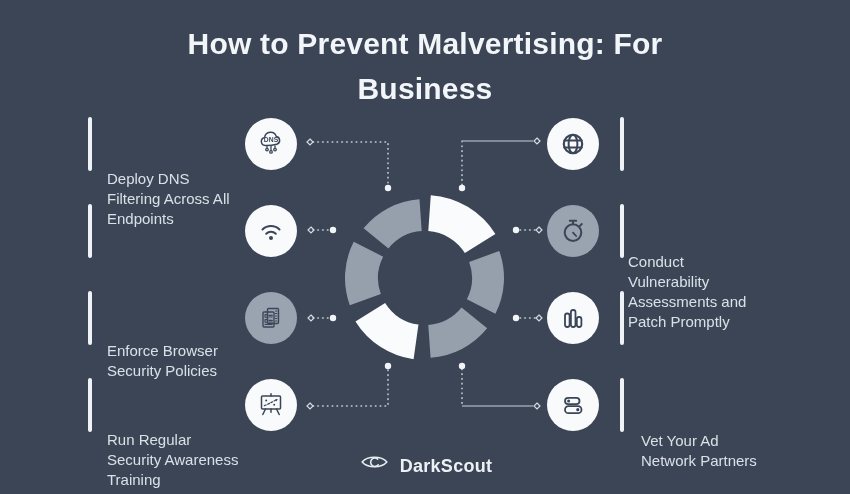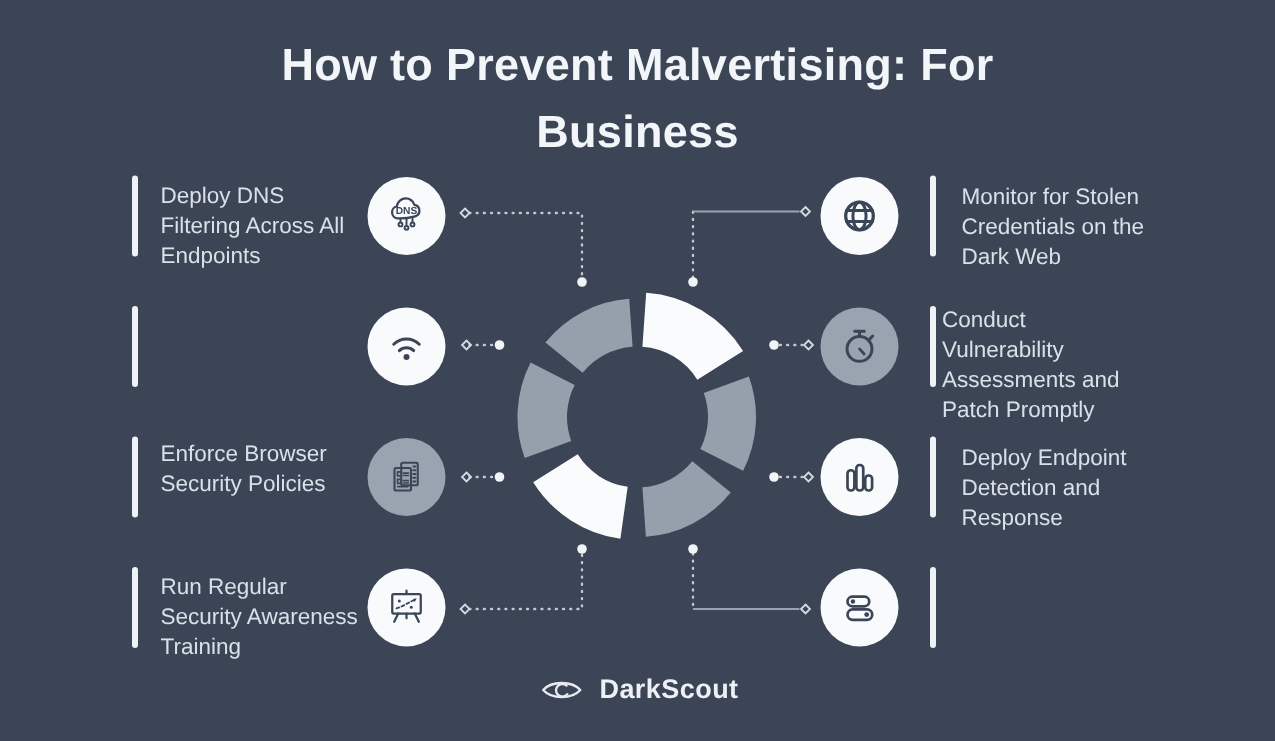--- a/index.html
+++ b/index.html
@@ -9,21 +9,21 @@
     font-family:"Liberation Sans","DejaVu Sans",sans-serif;
     padding-left:12px;
   }
   .title{
     position:absolute;top:21px;left:0;width:850px;margin:0;
     text-align:center;font-size:30px;font-weight:700;line-height:45px;
     color:var(--title,#F3F6F9);white-space:pre-line;letter-spacing:.2px;
   }
   .item-text{
     position:absolute;font-size:15px;line-height:20px;
-    color:var(--body,#DAE0E7);white-space:pre-line;width:185px;
+    color:var(--body,#DAE0E7);white-space:pre-line;width:185px;margin-top:48px;
   }
   .accent-bar{
     position:absolute;width:4px;height:54px;border-radius:3px;
     background:var(--bar,#EFF2F6);
   }
   .icon-circle{
     position:absolute;width:52px;height:52px;border-radius:50%;
     display:flex;align-items:center;justify-content:center;
   }
   .c-white{background:var(--cw,#F8FAFC);}
@@ -31,21 +31,21 @@
   .icon-circle svg{display:block;}
   .ic{stroke:var(--ink,#3A4657);fill:none;stroke-linecap:round;stroke-linejoin:round;}
   .connectors,.donut{position:absolute;}
   .connectors{left:0;top:0;}
   .dotted{stroke:var(--conn,#C2C9D2);stroke-width:1.6;stroke-dasharray:.6 4.2;stroke-linecap:round;fill:none;}
   .csolid{stroke:#9AA3AF;stroke-width:1.4;fill:none;}
   .cdot{fill:#F2F5F8;}
   .cdiamond{fill:none;stroke:#D6DBE2;stroke-width:1.2;}
   .brand{
     position:absolute;top:449px;left:0;width:850px;height:28px;
-    display:flex;align-items:flex-start;justify-content:center;gap:9px;
+    display:flex;align-items:flex-end;justify-content:center;gap:9px;
   }
   .brand-text{
     font-size:18px;font-weight:700;color:var(--brand,#EDF1F5);letter-spacing:.3px;
   }
 </style>
 </head>
 <body>
 
 <div class="canvas">
 
@@ -161,23 +161,20 @@
   </div>
 
   <div class="icon-circle c-white" style="left:547px;top:118px">
     <svg width="34" height="34" viewBox="0 0 34 34">
       <circle class="ic" stroke-width="2.2" cx="17" cy="17" r="9.2"></circle>
       <ellipse class="ic" stroke-width="2" cx="17" cy="17" rx="4.4" ry="9.2"></ellipse>
       <path class="ic" stroke-width="2" d="M8.4 13.4 h17.2 M8.4 20.6 h17.2"></path>
     </svg>
   </div>
   <div class="accent-bar" style="left:620px;top:117px"></div>
-  <div class="item-text" style="left:641px;top:122px">Monitor for Stolen
-Credentials on the
-Dark Web</div>
 
   <div class="icon-circle c-gray" style="left:547px;top:205px">
     <svg width="34" height="34" viewBox="0 0 34 34">
       <circle class="ic" stroke-width="2" cx="17" cy="18.6" r="8.3"></circle>
       <path class="ic" stroke-width="2" d="M17 10.3 V7.4 M13.8 6.8 h6.4"></path>
       <path class="ic" stroke-width="2" d="M23.9 11.9 l1.9 -1.9"></path>
       <path class="ic" stroke-width="1.8" d="M17 18.6 l3.1 3.4"></path>
     </svg>
   </div>
   <div class="accent-bar" style="left:620px;top:204px"></div>
@@ -187,33 +184,32 @@
 Patch Promptly</div>
 
   <div class="icon-circle c-white" style="left:547px;top:292px">
     <svg width="34" height="34" viewBox="0 0 34 34">
       <rect class="ic" stroke-width="1.8" x="9" y="12.5" width="4.6" height="13.5" rx="2.2"></rect>
       <rect class="ic" stroke-width="1.8" x="14.9" y="9" width="4.6" height="17" rx="2.2"></rect>
       <rect class="ic" stroke-width="1.8" x="20.8" y="16" width="4.6" height="10" rx="2.2"></rect>
     </svg>
   </div>
   <div class="accent-bar" style="left:620px;top:291px"></div>
-  <div class="item-text" style="left:641px;top:296px">Deploy Endpoint
-Detection and
-Response</div>
 
   <div class="icon-circle c-white" style="left:547px;top:379px">
     <svg width="34" height="34" viewBox="0 0 34 34">
       <rect class="ic" stroke-width="1.8" x="9" y="9.8" width="14.5" height="6.4" rx="3.2"></rect>
       <circle cx="12.6" cy="13" r="1.5" fill="#3A4657"></circle>
       <rect class="ic" stroke-width="1.8" x="9" y="18.2" width="16.5" height="7" rx="3.5"></rect>
       <circle cx="21.8" cy="21.7" r="1.6" fill="#3A4657"></circle>
     </svg>
   </div>
   <div class="accent-bar" style="left:620px;top:378px"></div>
+  <div class="item-text" style="left:641px;top:383px">Vet Your Ad
+Network Partners</div>
 
   <div class="brand">
     <span>
       <svg width="33" height="22" viewBox="0 0 36 24">
         <path d="M4.5 12 C 10.5 5.2, 25.5 5.2, 31.5 12 C 25.5 18.8, 10.5 18.8, 4.5 12 Z" fill="none" stroke="#E9EDF2" stroke-width="1.7" stroke-linejoin="round"></path>
         <path d="M21.5 8.8 a4.6 4.6 0 1 0 .6 6.2" fill="none" stroke="#E9EDF2" stroke-width="1.7" stroke-linecap="round"></path>
       </svg>
     </span>
     <span class="brand-text">DarkScout</span>
   </div>

